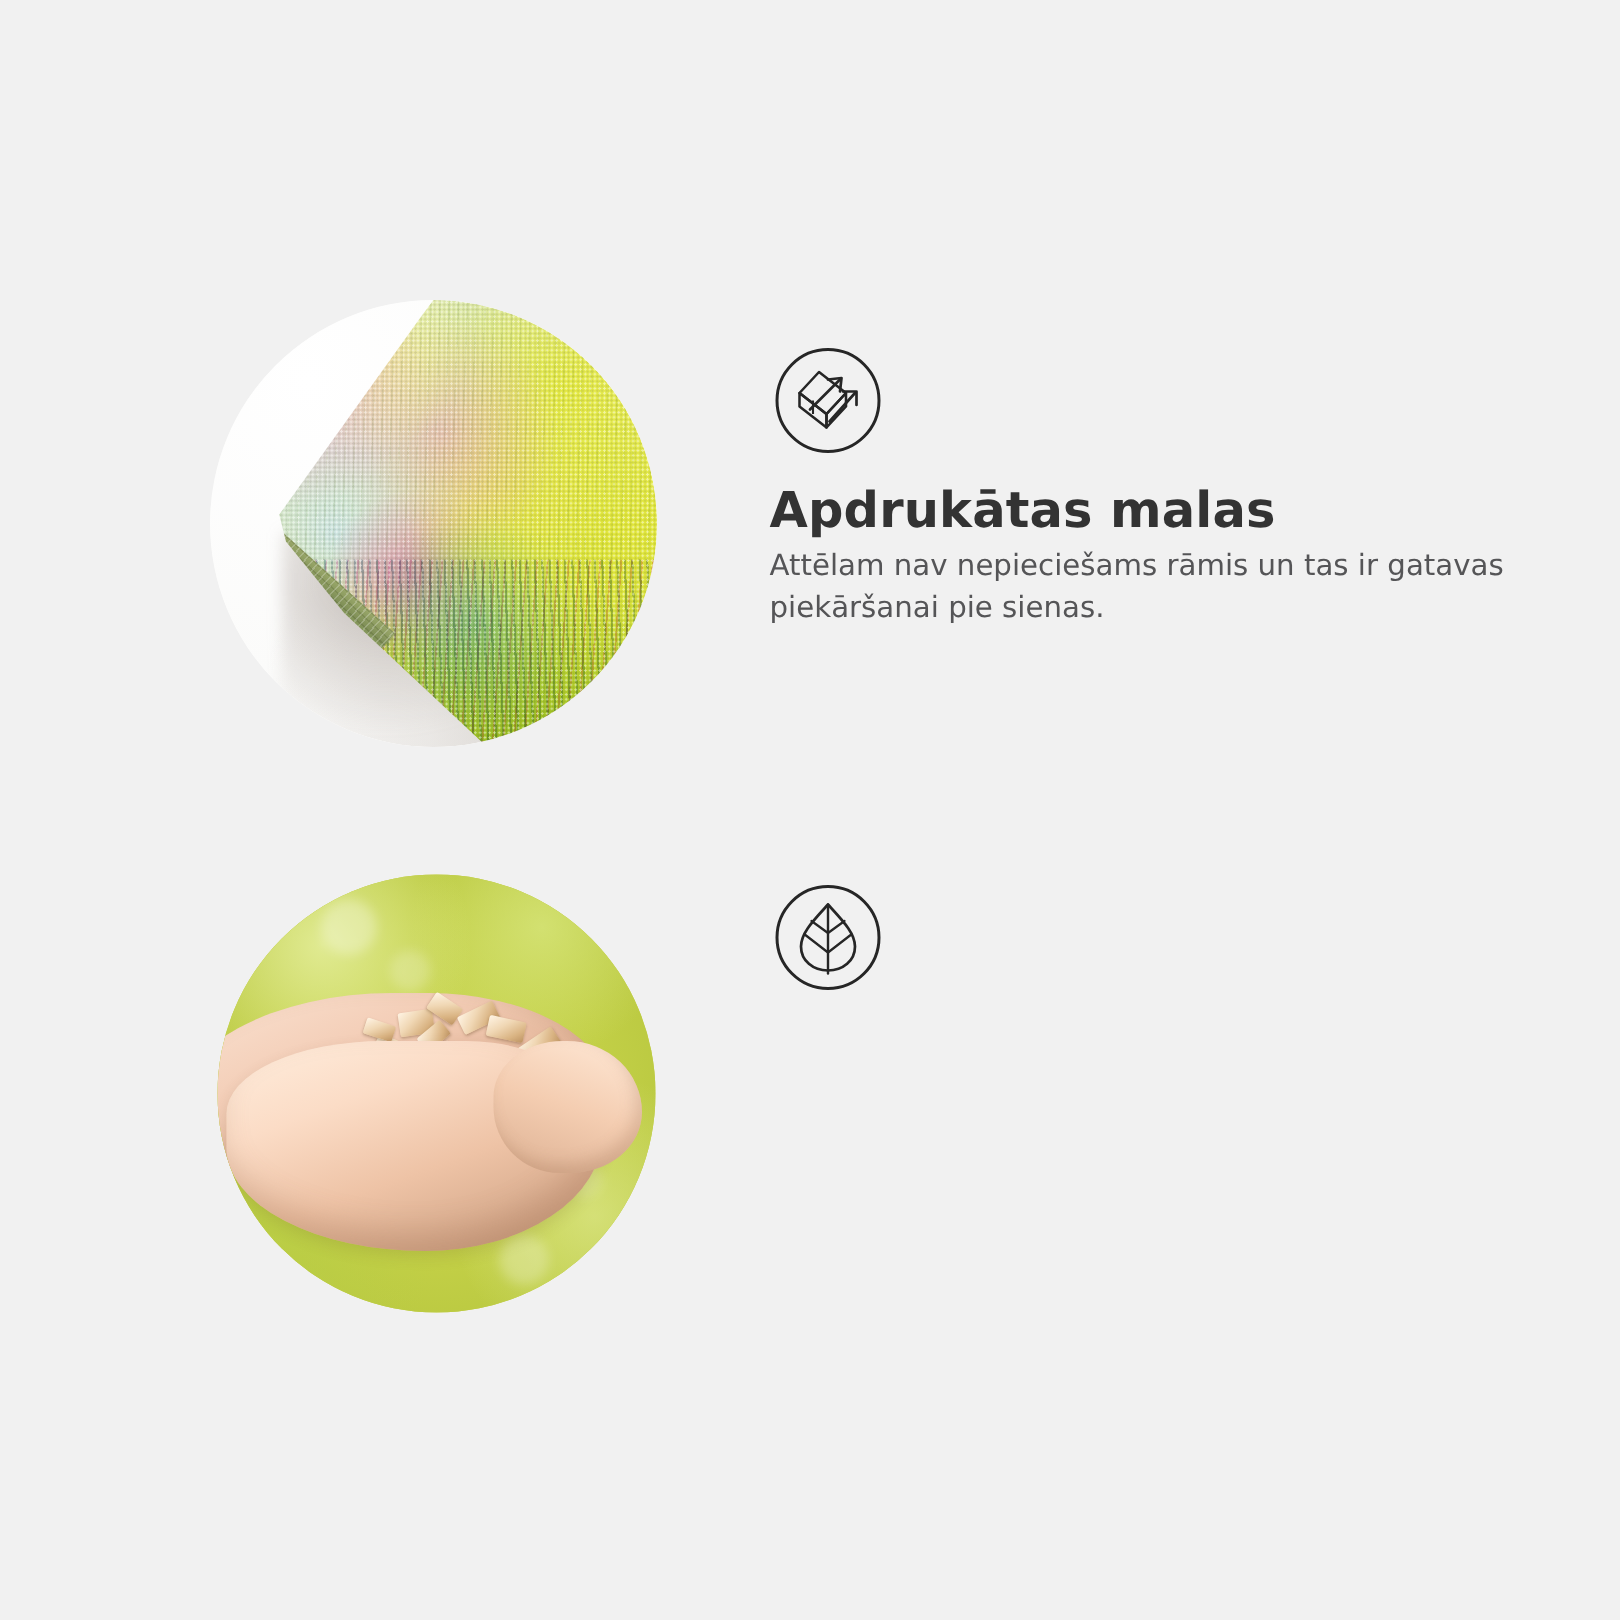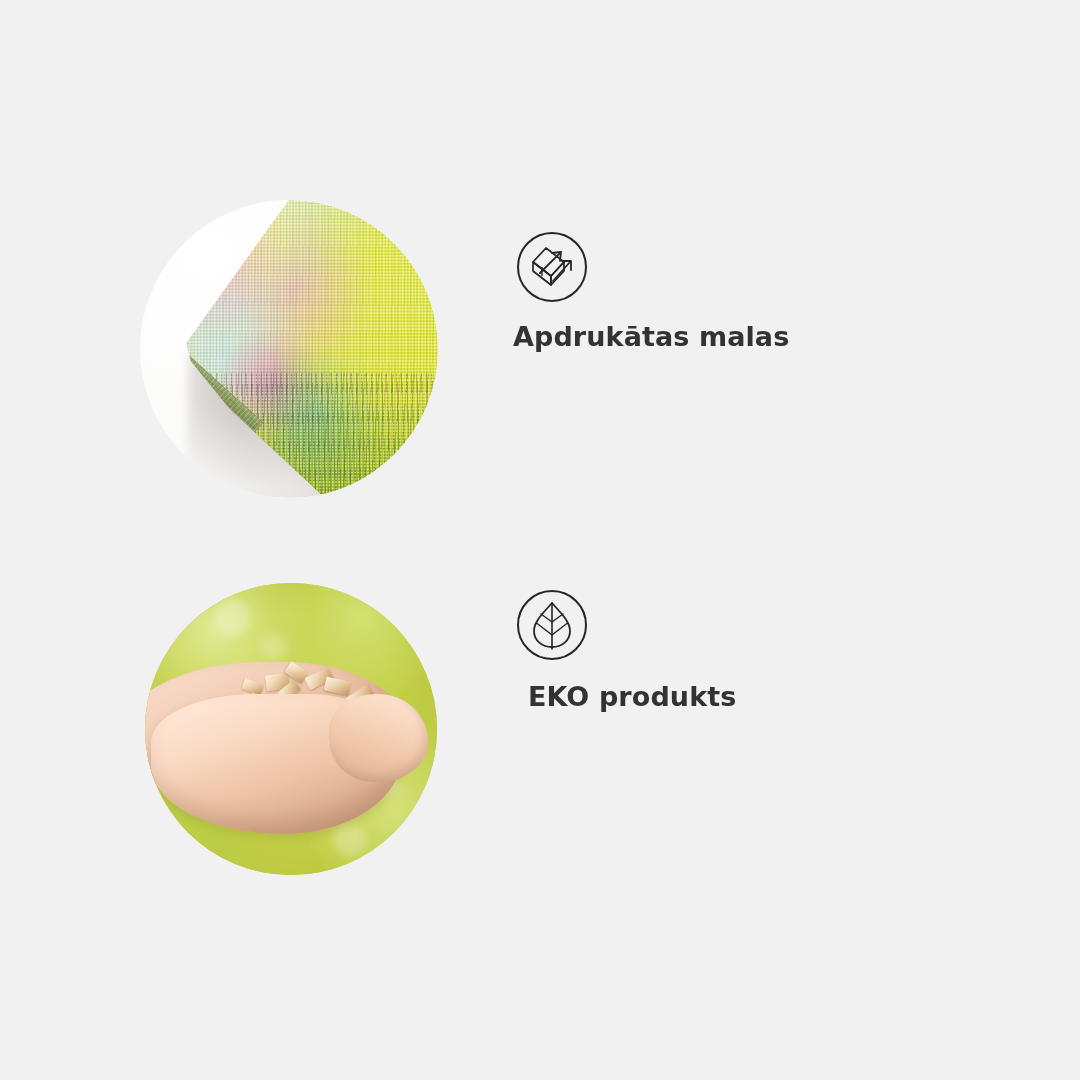--- a/index.html
+++ b/index.html
@@ -26,21 +26,21 @@
   }
   .feature-media {
     position: absolute;
     border-radius: 50%;
     overflow: hidden;
   }
   .feature-text {
     position: absolute;
   }
   .feature-title {
-    font-size: 27px;
+    font-size: 33px;
     font-weight: bold;
     color: #333333;
     letter-spacing: 0.1px;
     margin: 0 0 5px 0;
     line-height: 1.1;
     white-space: nowrap;
   }
   .feature-desc {
     font-size: 19.5px;
     font-weight: normal;
@@ -301,20 +301,21 @@
         <path d="M24 42 L44 22" fill="none" stroke="#262626" stroke-width="1.8" stroke-linecap="round"></path>
         <path d="M36 22 L45 21 L44 30" fill="none" stroke="#262626" stroke-width="1.8" stroke-linecap="round" stroke-linejoin="round"></path>
 
         <path d="M37 50 L54 31" fill="none" stroke="#262626" stroke-width="1.8" stroke-linecap="round"></path>
         <path d="M46 30 L55 30 L55 39" fill="none" stroke="#262626" stroke-width="1.8" stroke-linecap="round" stroke-linejoin="round"></path>
       </svg>
     </div>
 
     <div class="feature-text" style="left:513px; top:322px; width:505px;">
       <h2 class="feature-title">Apdrukātas malas</h2>
+      <p class="feature-desc">Attēlam nav nepieciešams rāmis un tas ir gatavas piekāršanai pie sienas.</p>
     </div>
   </div>
 
   <div class="feature">
 
     <div class="feature-media" id="media-eko">
       <div class="eko-bg"></div>
       <div class="eko-bokeh"></div>
       <div class="eko-hand-back"></div>
       <div class="eko-chips">
@@ -351,17 +352,16 @@
         <path d="M36 14 L36 60" fill="none" stroke="#262626" stroke-width="1.6" stroke-linecap="round"></path>
 
         <path d="M36 33 L25 25" fill="none" stroke="#262626" stroke-width="1.5" stroke-linecap="round"></path>
         <path d="M36 33 L47 25" fill="none" stroke="#262626" stroke-width="1.5" stroke-linecap="round"></path>
         <path d="M36 46 L20.5 34" fill="none" stroke="#262626" stroke-width="1.5" stroke-linecap="round"></path>
         <path d="M36 46 L51.5 34" fill="none" stroke="#262626" stroke-width="1.5" stroke-linecap="round"></path>
       </svg>
     </div>
 
     <div class="feature-text" style="left:528px; top:682px; width:490px;">
-      <h2 class="feature-title">EKO produkts</h2>
     </div>
   </div>
 
 </div>
 
 </body></html>

